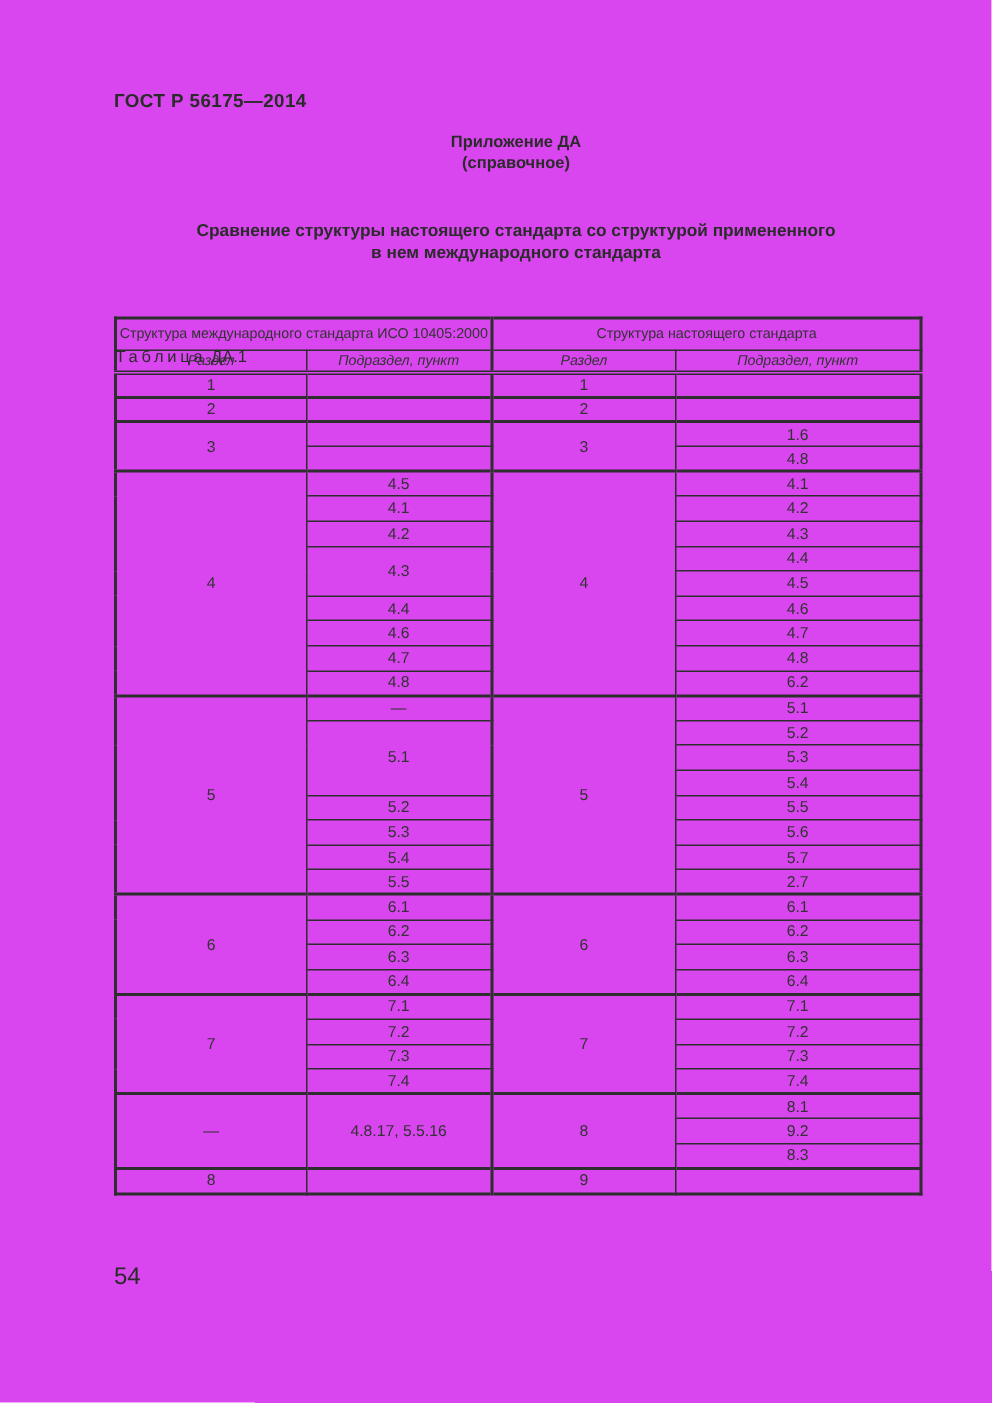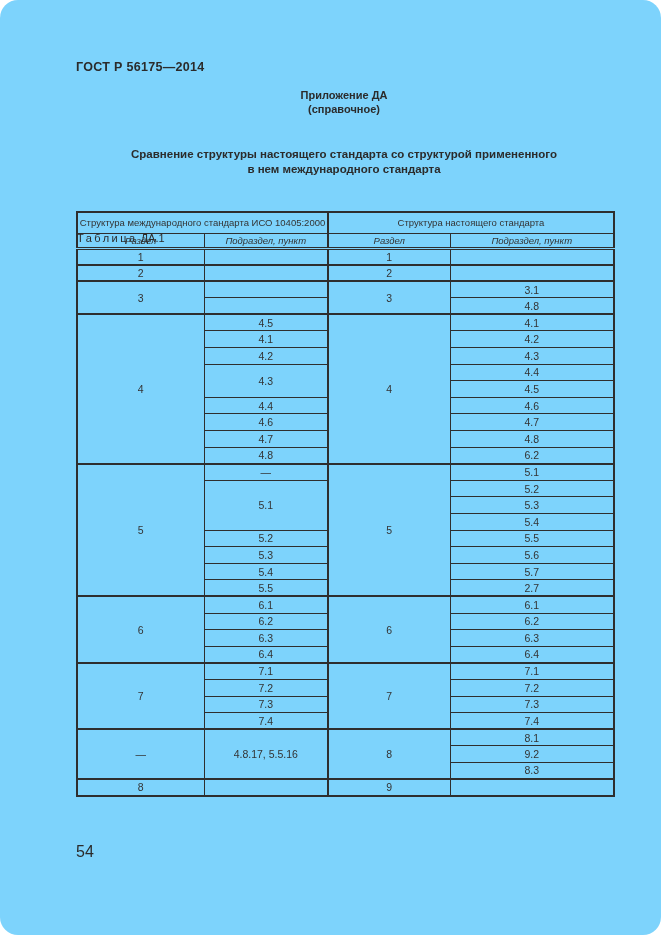--- a/index.html
+++ b/index.html
@@ -6,22 +6,21 @@
   html, body { background: #ffffff; }
   body {
     width: 661px; height: 935px;
     font-family: "Liberation Sans", sans-serif;
     color: #2b2b2b;
     position: relative;
   }
   .page {
     position: absolute; top: 0; left: 0;
     width: 661px; height: 935px;
-    background: #7dd3fc;
-    border-radius: 18px;
+    background: #d946ef;
   }
   .doc-code {
     position: absolute; left: 76px; top: 60px;
     font-size: 12.5px; font-weight: bold; letter-spacing: 0.3px;
   }
   .appendix-block {
     position: absolute; left: 0; top: 88px; width: 688px;
     text-align: center;
   }
   .appendix-block div {
@@ -120,21 +119,21 @@
         <tr class="sec-start">
           <td>2</td>
           <td></td>
           <td class="mid">2</td>
           <td></td>
         </tr>
         <tr class="sec-start">
           <td rowspan="2">3</td>
           <td></td>
           <td rowspan="2" class="mid">3</td>
-          <td>3.1</td>
+          <td>1.6</td>
         </tr>
         <tr>
           <td></td>
           <td>4.8</td>
         </tr>
         <tr class="sec-start">
           <td rowspan="9">4</td>
           <td>4.5</td>
           <td rowspan="9" class="mid">4</td>
           <td>4.1</td>

